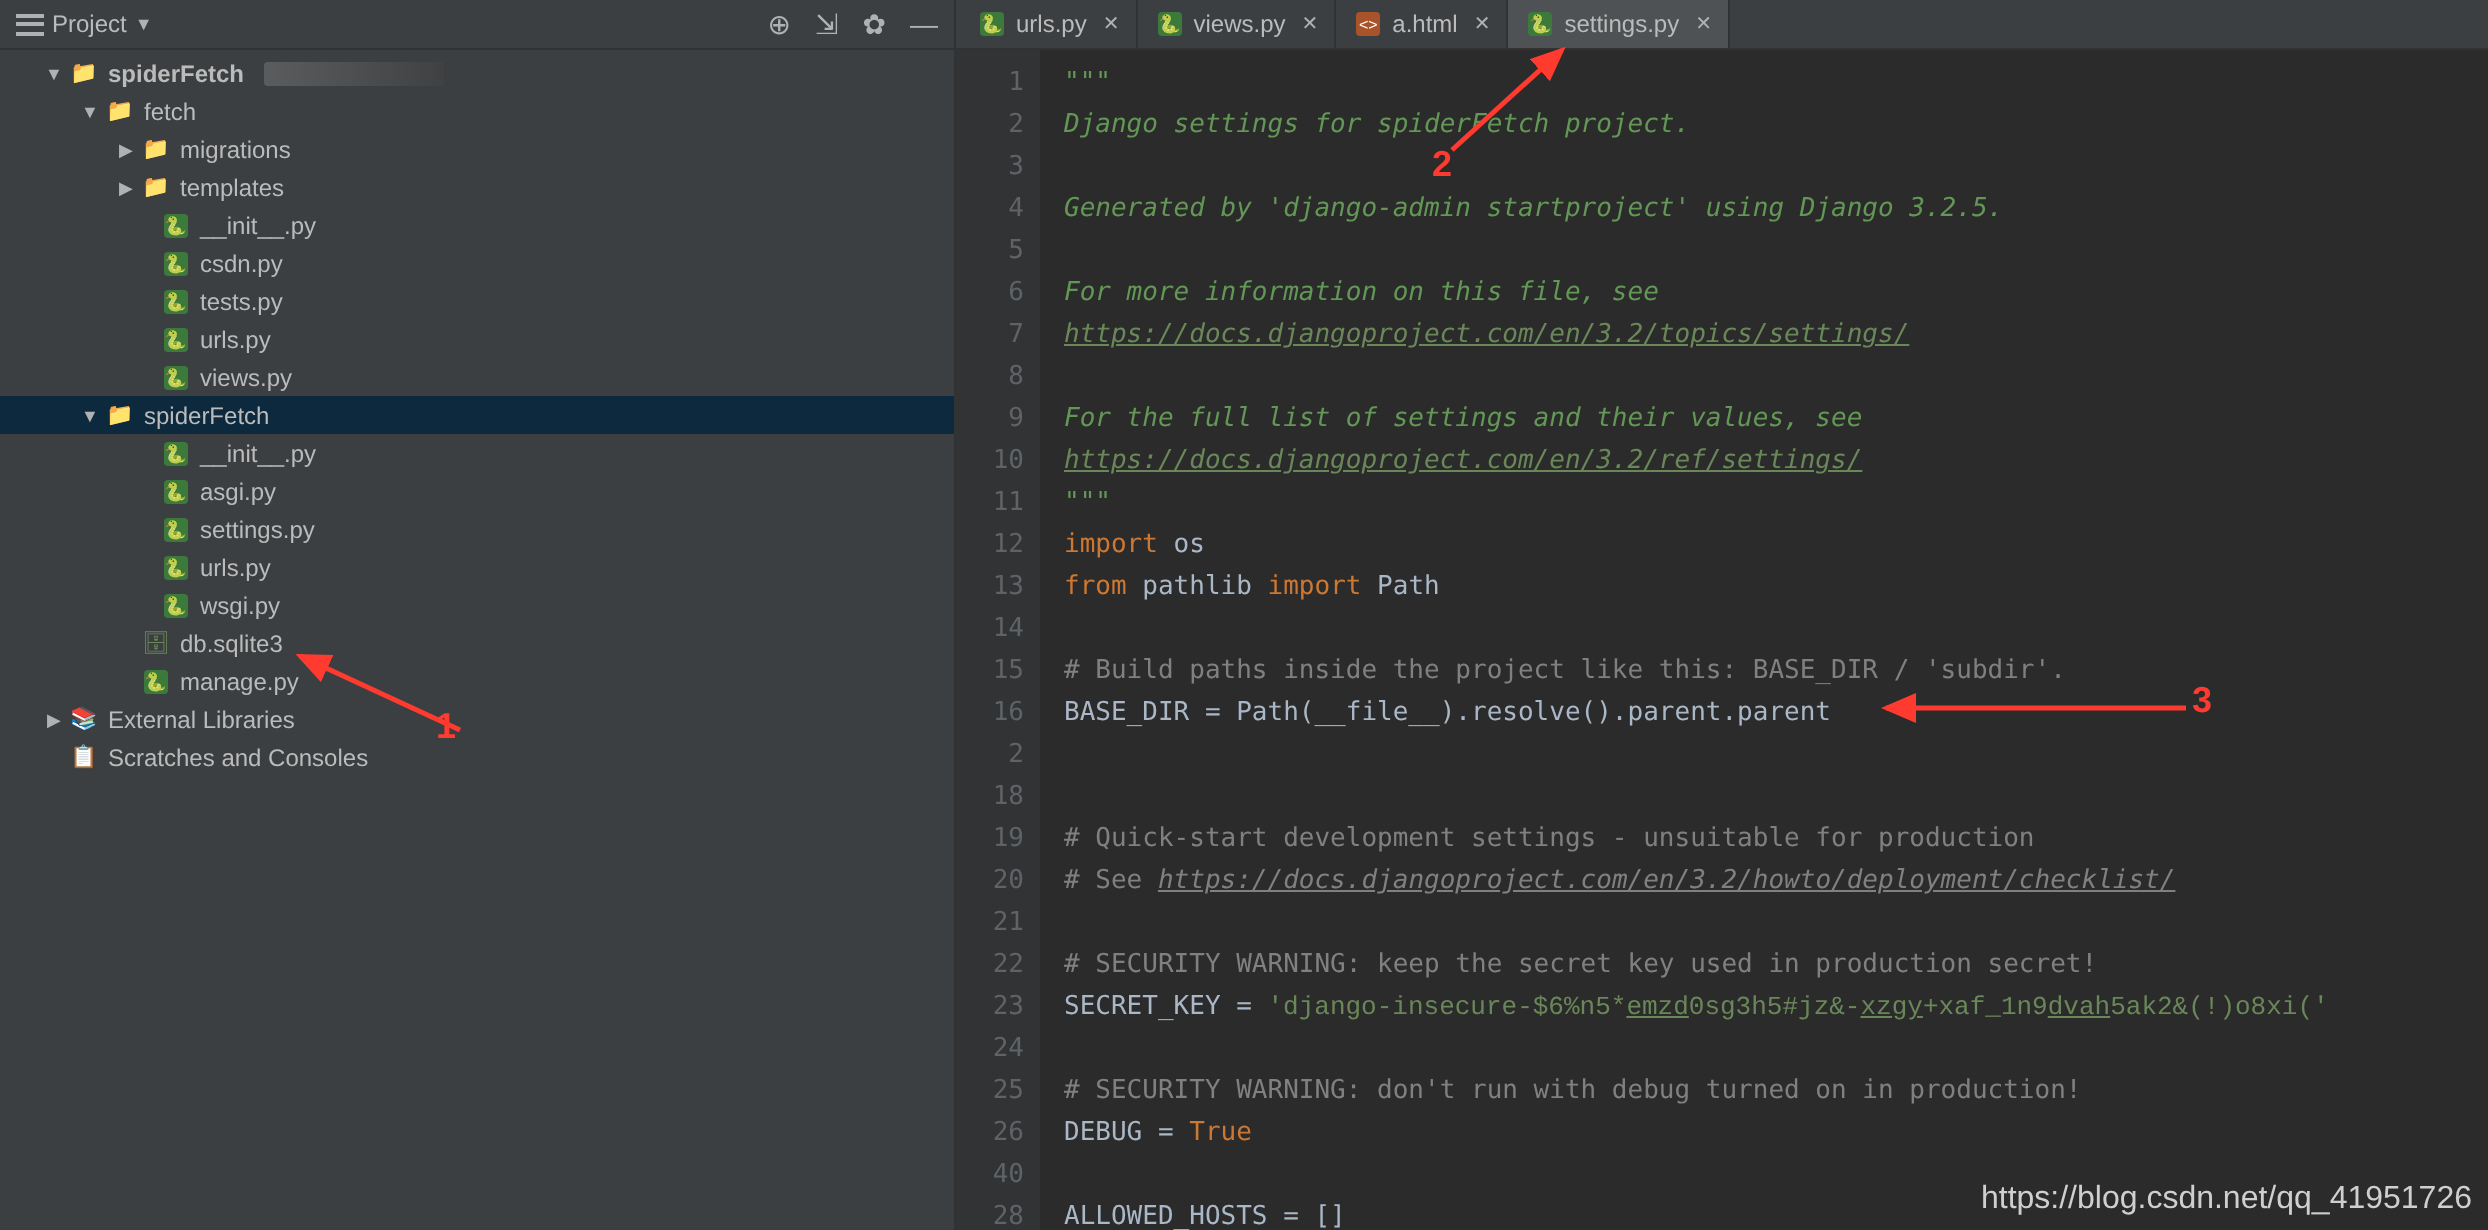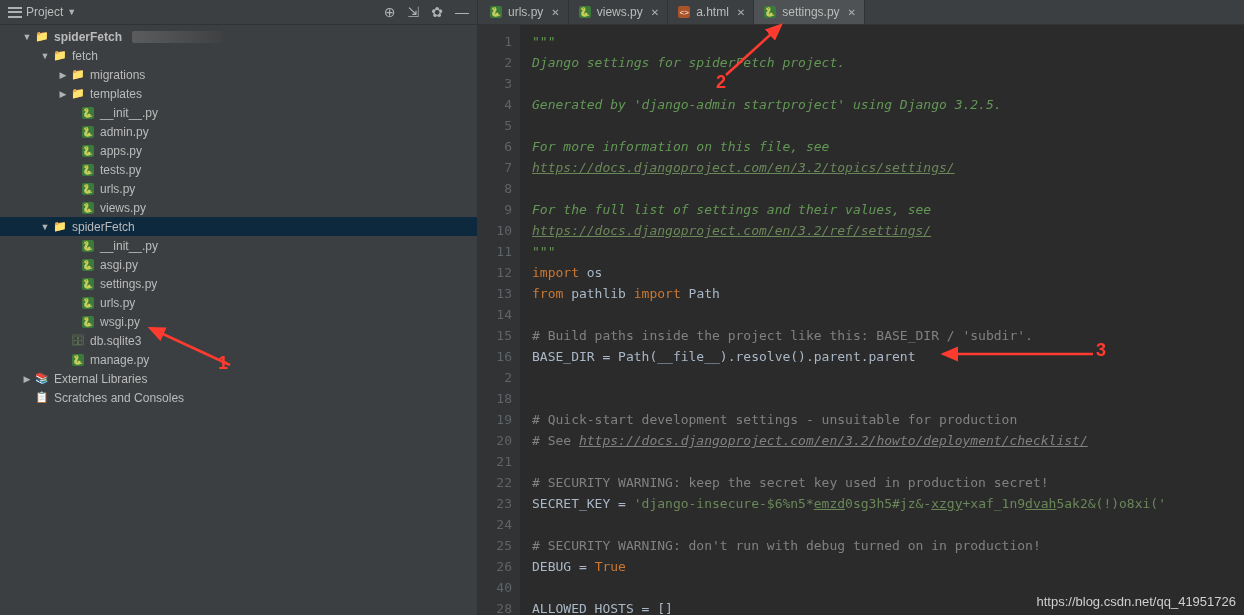--- a/index.html
+++ b/index.html
@@ -32,22 +32,22 @@
 .ic-scratch{color:#3592C4;}
 .indent1{padding-left:22px;} .indent2{padding-left:40px;} .indent3{padding-left:58px;} .indent4{padding-left:68px;}
 .editor-wrap { flex:1; display:flex; flex-direction:column; background:#313335; }
 .tabs { height:25px; display:flex; align-items:stretch; background:#3c3f41; border-bottom:1px solid #323232; padding-left:2px;}
 .tab { display:flex; align-items:center; padding:0 8px; border-right:1px solid #323232; color:#bbbbbb; cursor:pointer; font-size:12px; }
 .tab.active { background:#4e5254; }
 .tab .x { margin-left:8px; color:#AFB1B3; font-size:10px; }
 .editor { flex:1; display:flex; background:#2b2b2b; font-family:"Consolas","Monaco",monospace; font-size:13px; line-height:21px; overflow:hidden; }
 .gutter { width:42px; background:#313335; color:#606366; text-align:right; padding:6px 8px 0 0; user-select:none; }
 .code { flex:1; padding:6px 0 0 12px; white-space:pre; color:#a9b7c6; }
-.c-str{color:#6a8759;} .c-com{color:#808080;} .c-kw{color:#cc7832;} .c-link{color:#6a8759; text-decoration:underline; font-style:italic;} .c-doc{color:#629755; font-style:italic;} .c-kwv{color:#cc7832;}
-.watermark{position:absolute; right:8px; bottom:6px; color:#cfcfcf; font-size:13px; font-family:Arial,sans-serif; z-index:50;}
+.c-str{color:#6a8759;font-family:Liberation Mono, monospace;} .c-com{color:#808080;} .c-kw{color:#cc7832;} .c-link{color:#6a8759; text-decoration:underline; font-style:italic;} .c-doc{color:#629755; font-style:italic;} .c-kwv{color:#cc7832;}
+.watermark{position:absolute; right:8px; bottom:6px; color:#cfcfcf; font-size:16px; font-family:Arial,sans-serif; z-index:50;}
 .anno{position:absolute;pointer-events:none;z-index:40;}
 .anno-num{color:#ff3b30;font-size:18px;font-weight:600;}
 svg{display:block;}
 .placeholder{display:inline-block;height:12px;width:90px;background:linear-gradient(90deg,#5a5c5e,#3f4143);border-radius:2px;}
 </style>
 </head>
 <body>
 
 <div class="app">
   <div class="sidebar">
@@ -91,26 +91,21 @@
           <span>templates</span>
         </div>
         <div class="tree-row indent4">
           <span class="chev none"></span>
           <span class="ic-gen ic-py"></span>
           <span>__init__.py</span>
         </div>
         <div class="tree-row indent4">
           <span class="chev none"></span>
           <span class="ic-gen ic-py"></span>
-          <span>admin.py</span>
-        </div>
-        <div class="tree-row indent4">
-          <span class="chev none"></span>
-          <span class="ic-gen ic-py"></span>
-          <span>apps.py</span>
+          <span>csdn.py</span>
         </div>
         <div class="tree-row indent4">
           <span class="chev none"></span>
           <span class="ic-gen ic-py"></span>
           <span>tests.py</span>
         </div>
         <div class="tree-row indent4">
           <span class="chev none"></span>
           <span class="ic-gen ic-py"></span>
           <span>urls.py</span>

